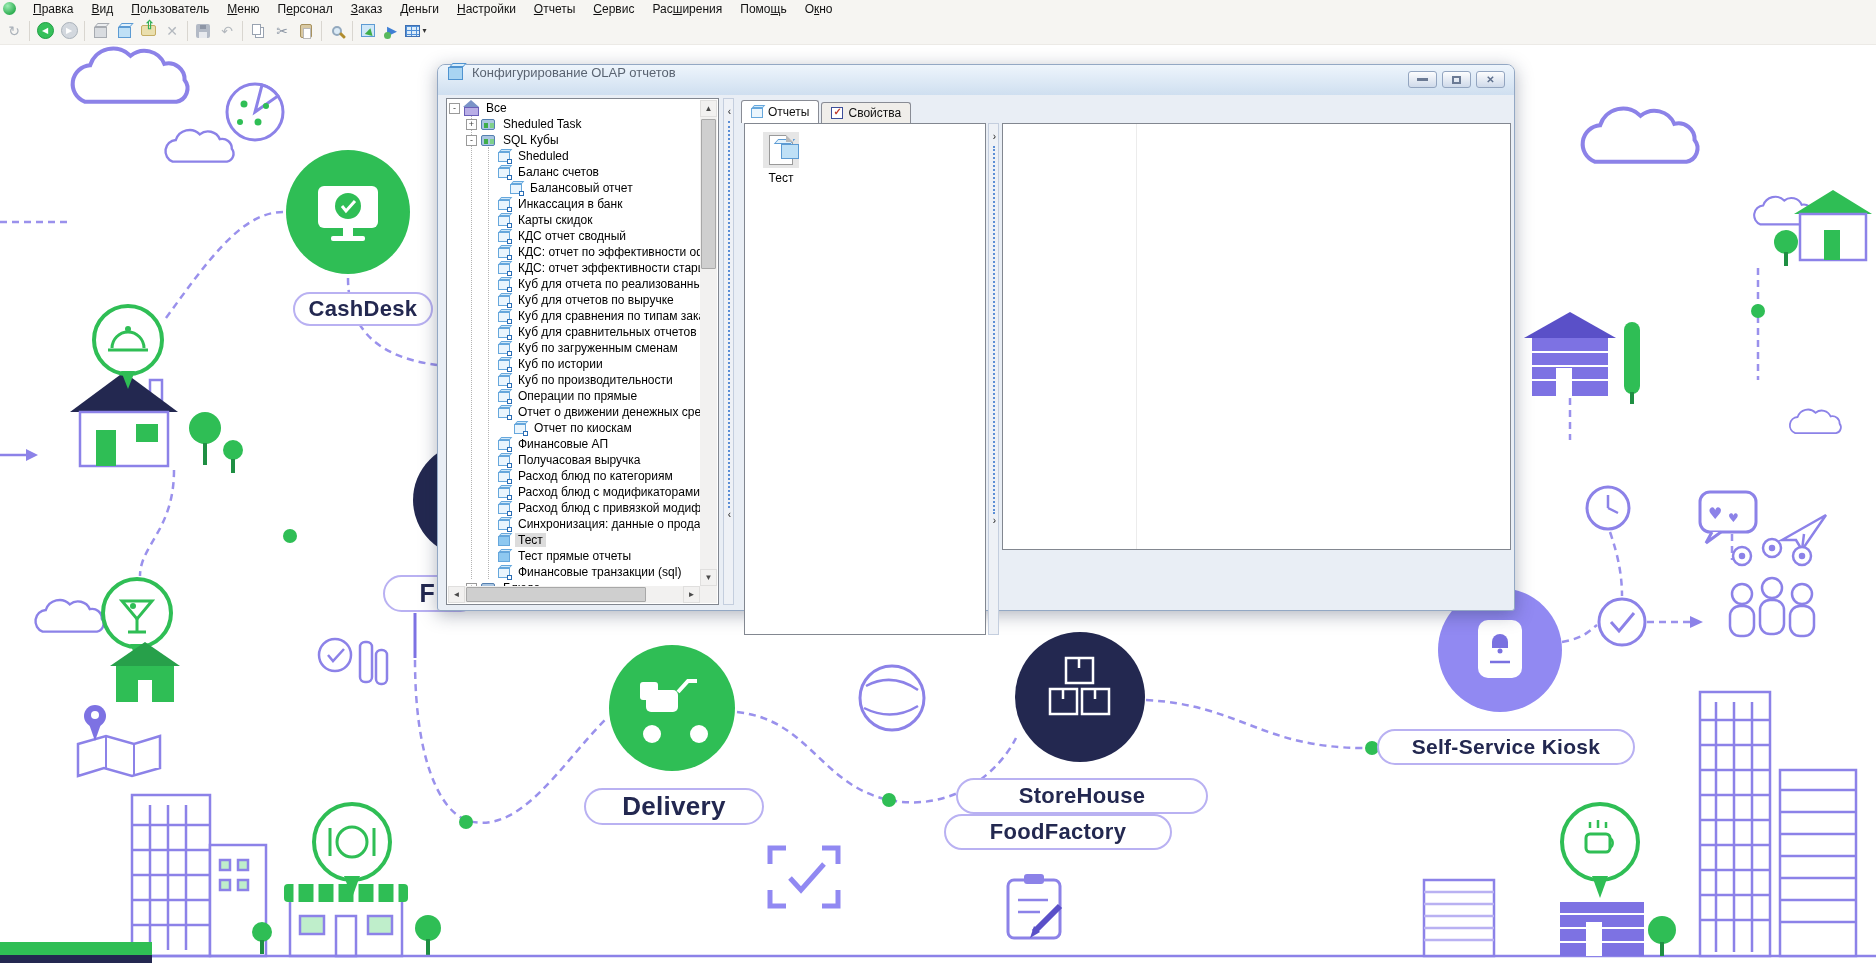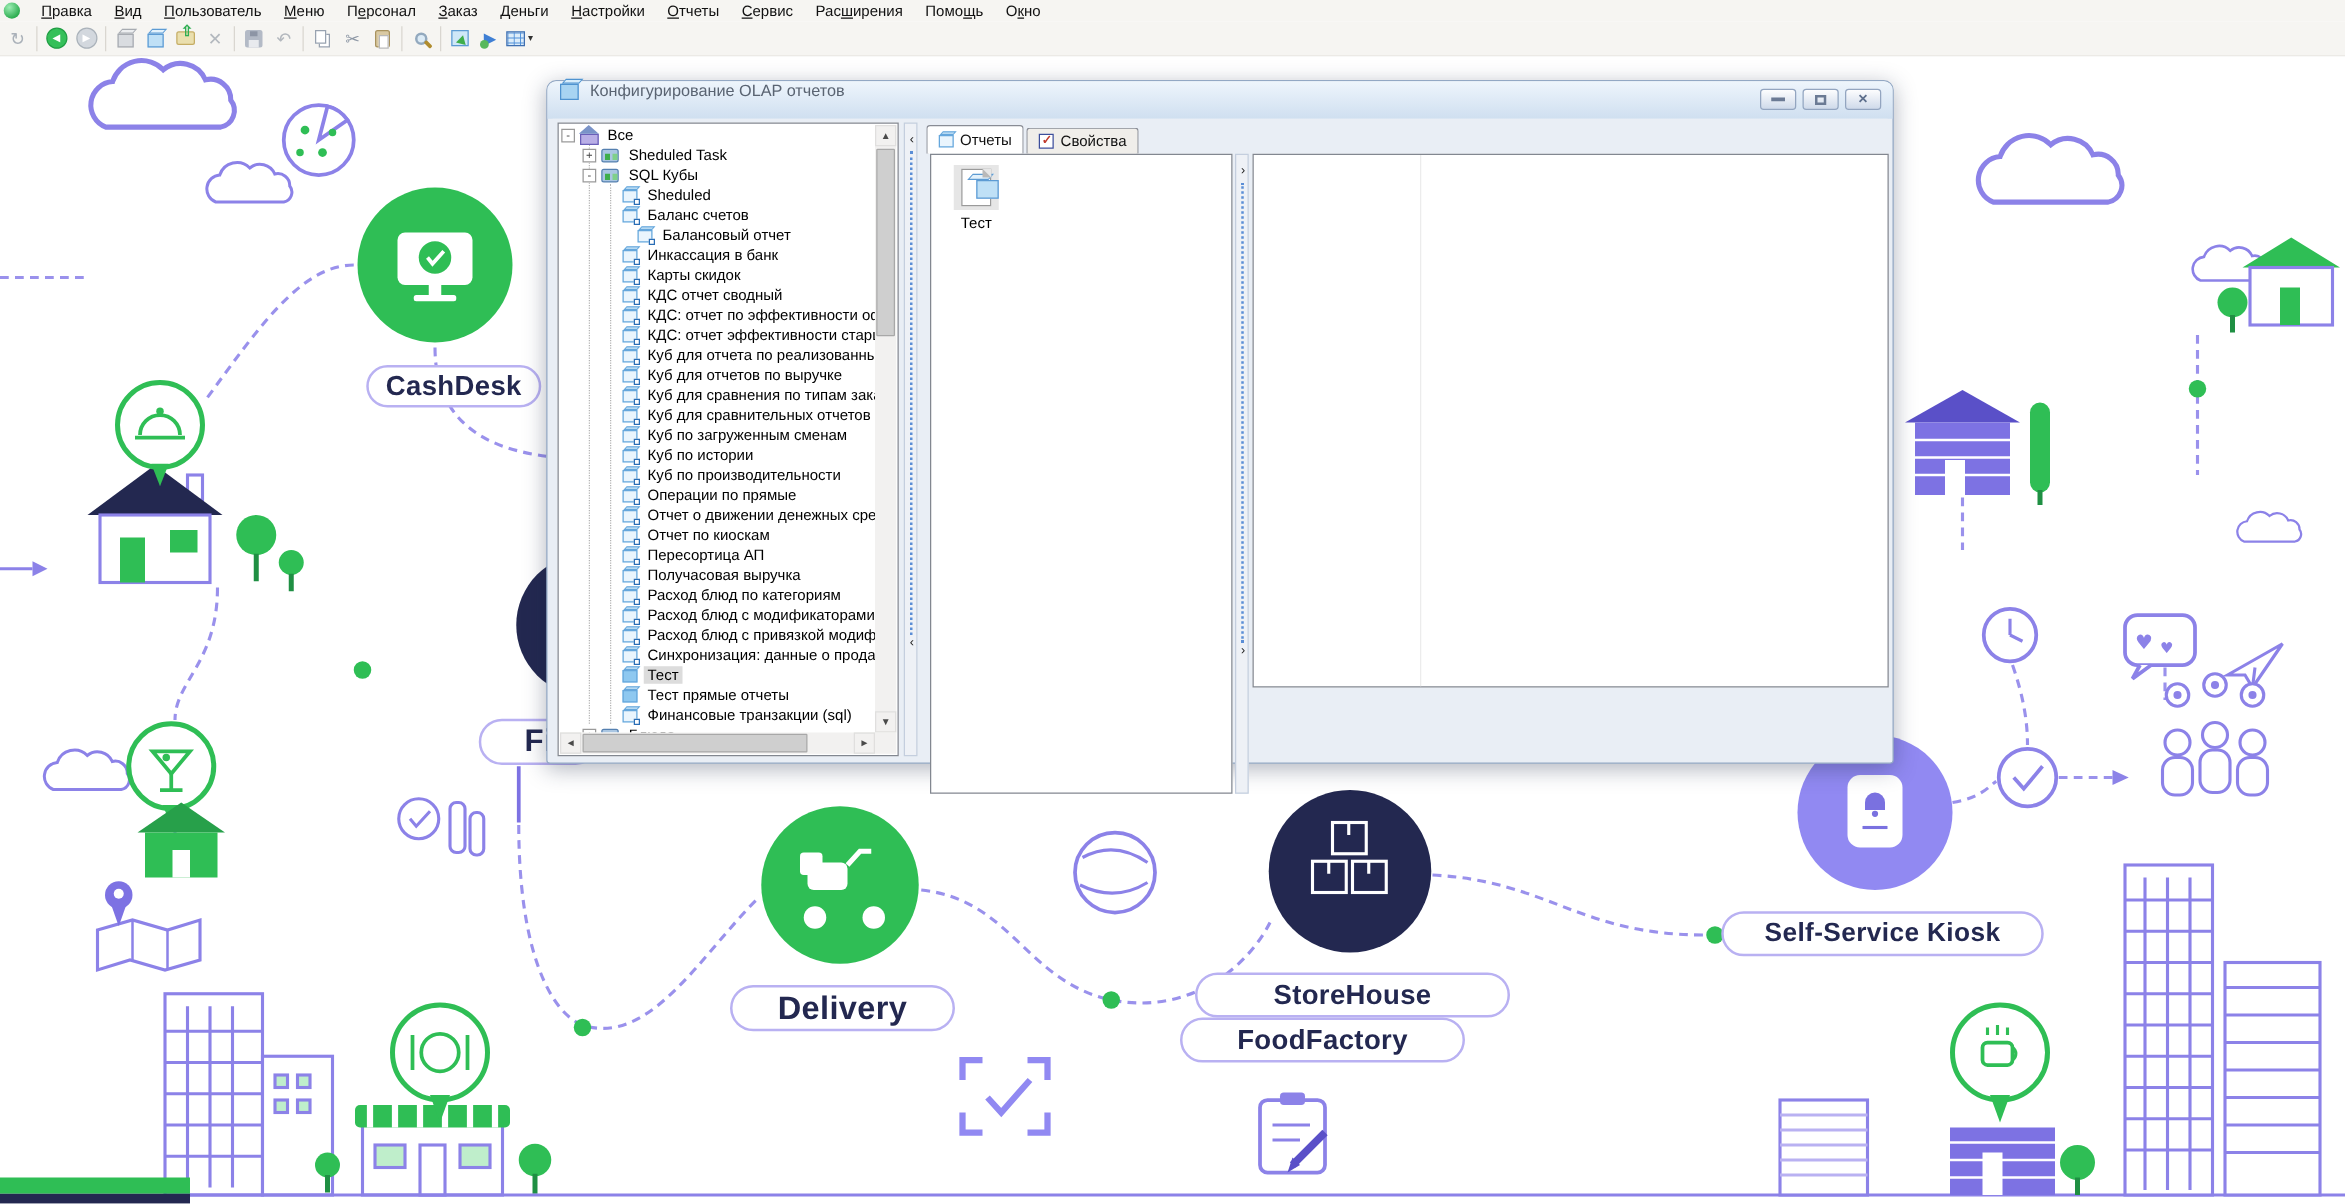--- a/index.html
+++ b/index.html
@@ -680,37 +680,37 @@
             </div>
             <div class="trow" style="padding-left: 36px;">
               <span class="expspacer"></span>
               <span class="tcube">
                 <span class="t"></span>
                 <span class="f"></span>
                 <span class="sq"></span>
               </span>
               <span class="lbl">Отчет о движении денежных средс</span>
             </div>
-            <div class="trow" style="padding-left: 36px; text-align: center;">
+            <div class="trow" style="padding-left: 52px; text-align: center;">
               <span class="expspacer"></span>
               <span class="tcube">
                 <span class="t"></span>
                 <span class="f"></span>
                 <span class="sq"></span>
               </span>
               <span class="lbl">Отчет по киоскам</span>
             </div>
             <div class="trow" style="padding-left: 36px;">
               <span class="expspacer"></span>
               <span class="tcube">
                 <span class="t"></span>
                 <span class="f"></span>
                 <span class="sq"></span>
               </span>
-              <span class="lbl">Пересортица АП</span>
+              <span class="lbl">Финансовые АП</span>
             </div>
             <div class="trow" style="padding-left: 36px;">
               <span class="expspacer"></span>
               <span class="tcube">
                 <span class="t"></span>
                 <span class="f"></span>
                 <span class="sq"></span>
               </span>
               <span class="lbl">Получасовая выручка</span>
             </div>

